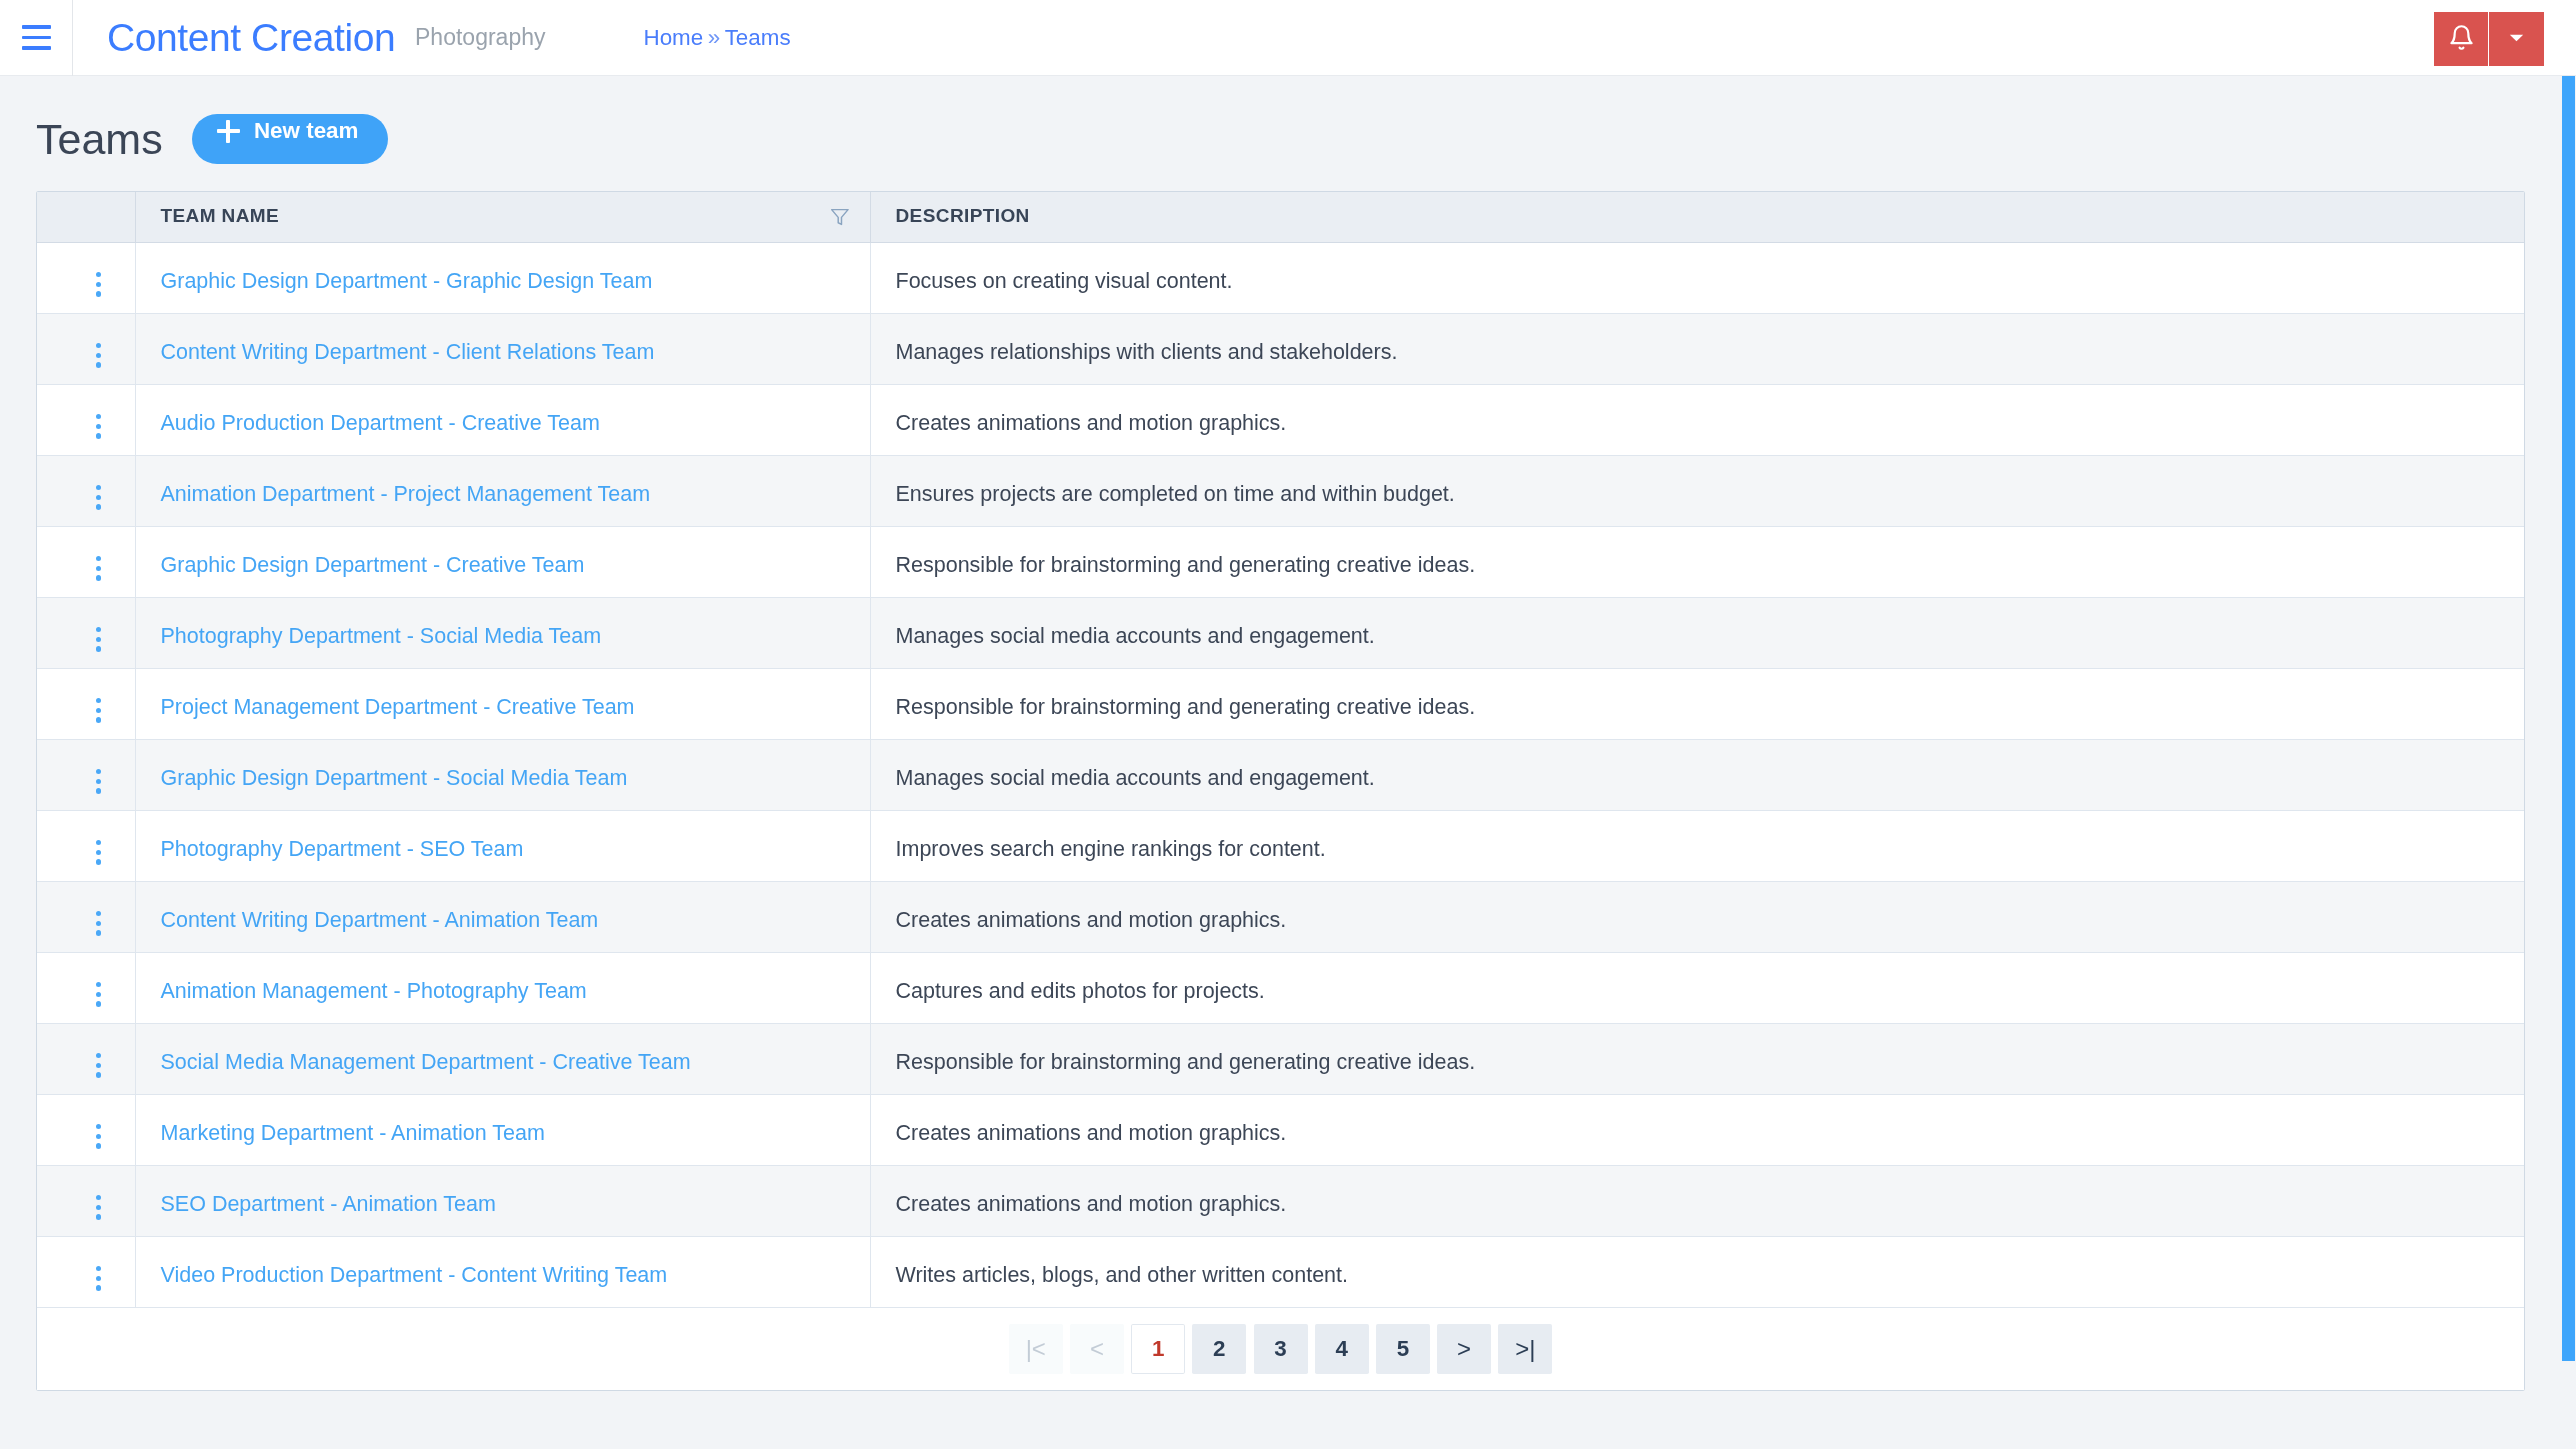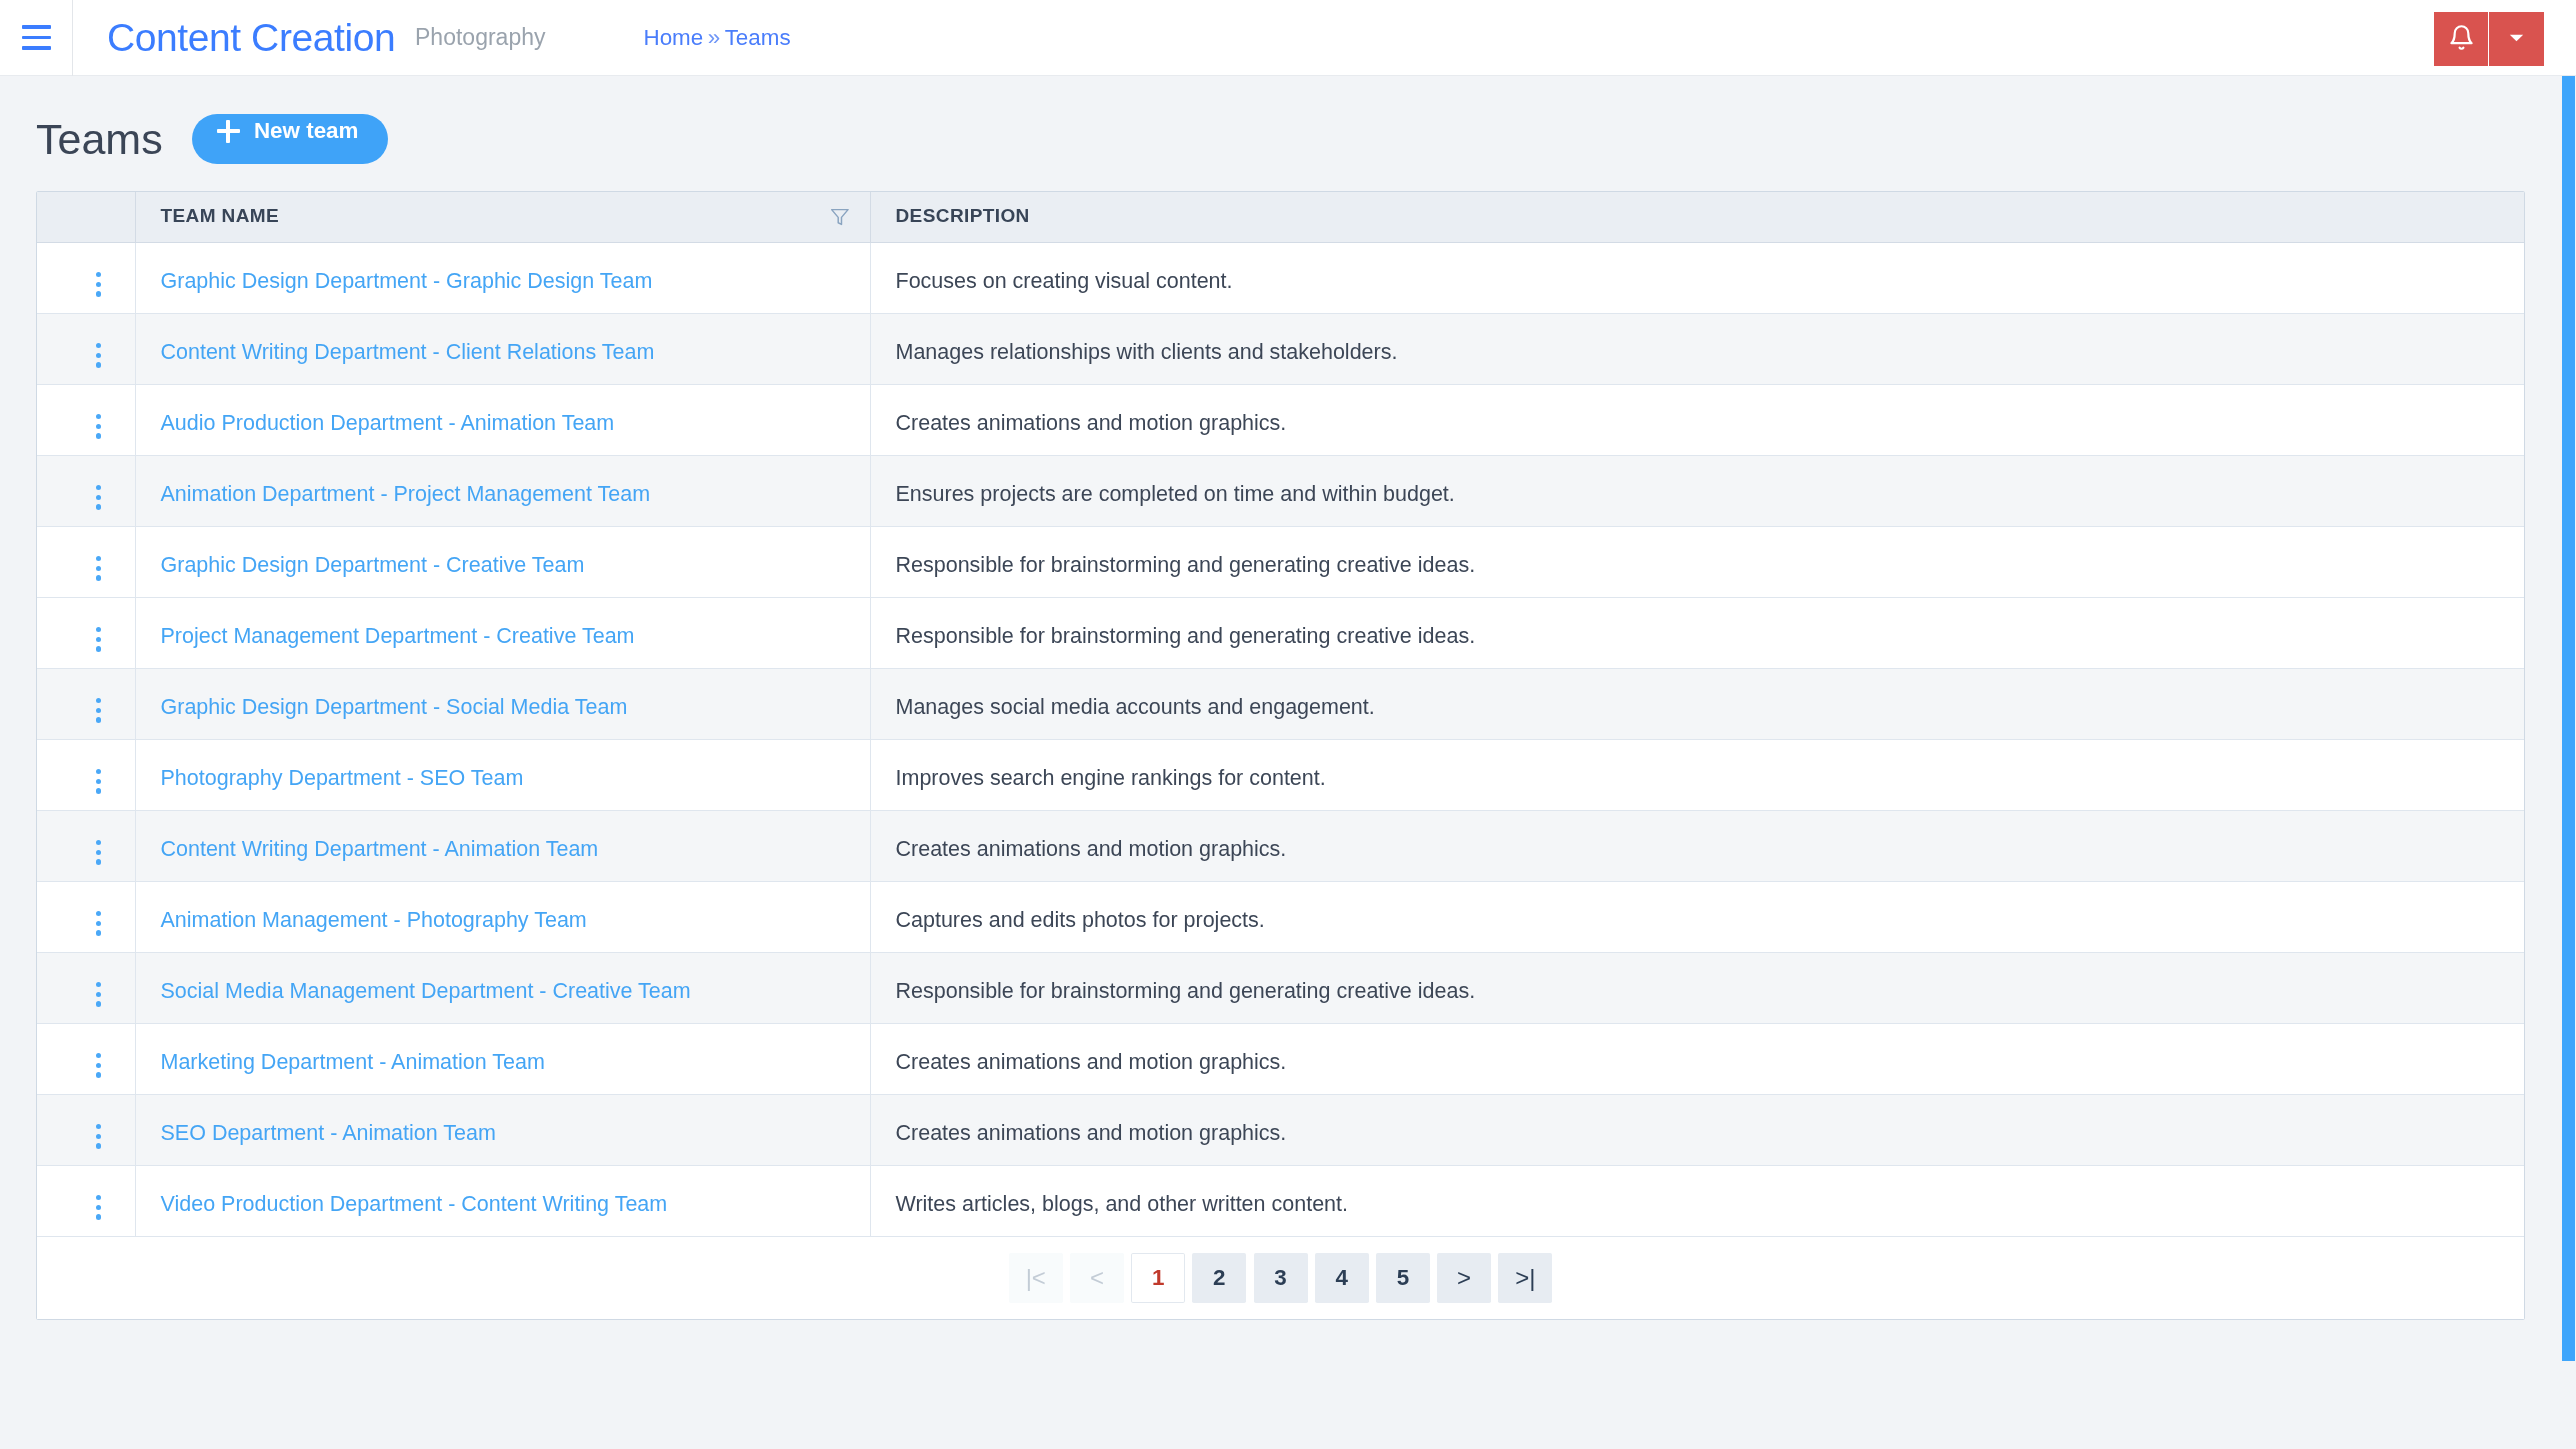--- a/index.html
+++ b/index.html
@@ -349,40 +349,49 @@
               </span></td>
             <td class="cell-name"><a class="team-link">Content Writing Department - Client Relations Team</a></td>
             <td class="cell-desc">Manages relationships with clients and stakeholders.</td>
           </tr>
           <tr class="odd">
             <td class="cell-menu"><span class="kebab">
                 <i></i>
                 <i></i>
                 <i></i>
               </span></td>
-            <td class="cell-name"><a class="team-link">Audio Production Department - Animation Team</a></td>
+            <td class="cell-name"><a class="team-link">Audio Production Department - Creative Team</a></td>
             <td class="cell-desc">Creates animations and motion graphics.</td>
           </tr>
           <tr class="even">
             <td class="cell-menu"><span class="kebab">
                 <i></i>
                 <i></i>
                 <i></i>
               </span></td>
             <td class="cell-name"><a class="team-link">Animation Department - Project Management Team</a></td>
             <td class="cell-desc">Ensures projects are completed on time and within budget.</td>
           </tr>
           <tr class="odd">
             <td class="cell-menu"><span class="kebab">
                 <i></i>
                 <i></i>
                 <i></i>
               </span></td>
             <td class="cell-name"><a class="team-link">Graphic Design Department - Creative Team</a></td>
             <td class="cell-desc">Responsible for brainstorming and generating creative ideas.</td>
+          </tr>
+          <tr class="even">
+            <td class="cell-menu"><span class="kebab">
+                <i></i>
+                <i></i>
+                <i></i>
+              </span></td>
+            <td class="cell-name"><a class="team-link">Photography Department - Social Media Team</a></td>
+            <td class="cell-desc">Manages social media accounts and engagement.</td>
           </tr>
           <tr class="odd">
             <td class="cell-menu"><span class="kebab">
                 <i></i>
                 <i></i>
                 <i></i>
               </span></td>
             <td class="cell-name"><a class="team-link">Project Management Department - Creative Team</a></td>
             <td class="cell-desc">Responsible for brainstorming and generating creative ideas.</td>
           </tr>

